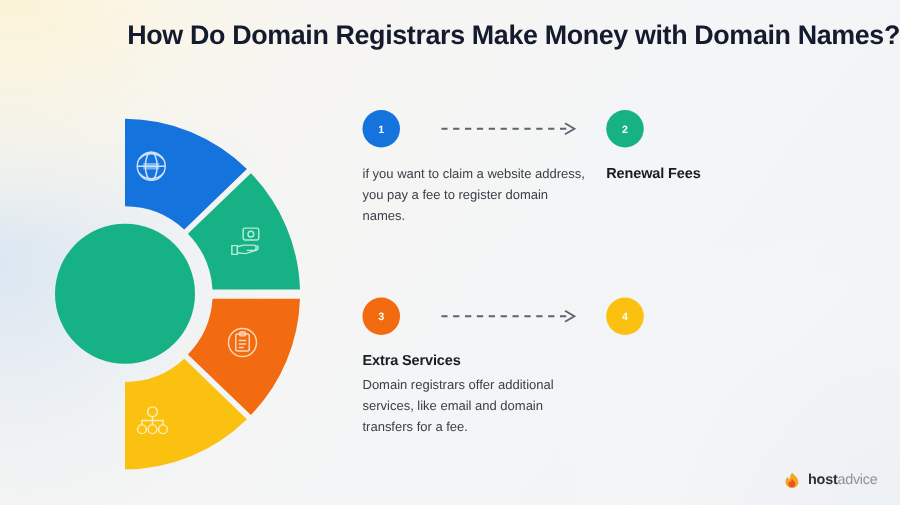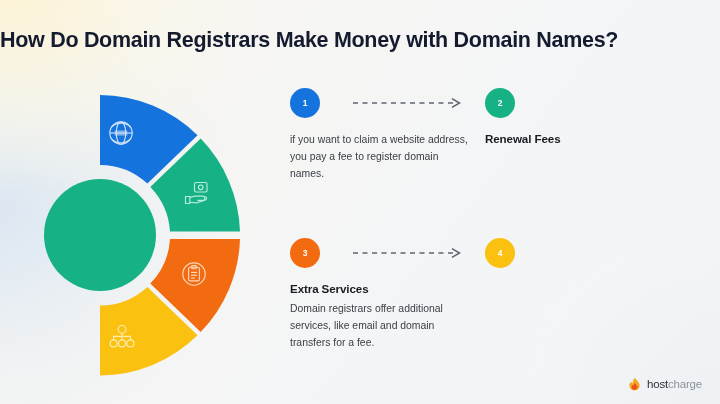--- a/index.html
+++ b/index.html
@@ -16,22 +16,22 @@
     background:
       radial-gradient(ellipse 320px 260px at 2% 0%, rgba(252,243,214,0.95) 0%, rgba(250,246,232,0.55) 45%, rgba(246,247,247,0) 75%),
       radial-gradient(ellipse 300px 300px at 0% 52%, rgba(214,228,242,0.85) 0%, rgba(229,237,245,0.4) 48%, rgba(246,247,247,0) 78%),
       radial-gradient(ellipse 340px 300px at 100% 100%, rgba(238,241,244,0.9) 0%, rgba(245,246,248,0.4) 55%, rgba(247,247,247,0) 85%),
       linear-gradient(128deg, #fbf7ec 0%, #f6f5f2 26%, #f4f5f6 55%, #f2f4f6 78%, #eff1f3 100%);
   }
 
   
   .title {
     position:absolute;
-    left:0; right:0; top:28px;
-    text-align:left;
+    left:0; right:0; top:16px;
+    text-align:right;
     font-size:21.5px;
     font-weight:bold;
     letter-spacing:-0.3px;
     color:#151b2e;
     white-space:nowrap;
   }
 
   
   .donut-wrap {
     position:absolute;
@@ -96,21 +96,21 @@
     display:flex;
     align-items:center;
     gap:5px;
   }
   .logo-mark { display:block; }
   .logo-text {
     font-size:11.5px;
     letter-spacing:-0.2px;
     line-height:1;
   }
-  .logo-host { font-weight:normal; color:#2b2f36; }
+  .logo-host { font-weight:bold; color:#2b2f36; }
   .logo-advice { font-weight:normal; color:#8d939c; }
 </style>
 </head>
 <body>
 
 <div id="page">
 
   <div class="title">How Do Domain Registrars Make Money with Domain Names?</div>
 
   <div class="donut-wrap">
@@ -233,17 +233,17 @@
       <path d="M7.7 1.1 C 5.4 3.3 6.6 4.9 5.4 6.4 C 4.6 5.9 4.4 5.1 4.4 4.4
                C 2.6 6.0 1.9 8.0 2.6 10.0 C 3.3 12.1 5.3 13.4 7.6 13.4
                C 10.2 13.4 12.2 11.8 12.6 9.5 C 13.1 6.6 11.0 4.5 9.9 3.4
                C 9.1 2.6 8.3 1.8 7.7 1.1 Z" fill="#f5a623"></path>
       <path d="M7.6 5.9 C 6.4 7.2 7.0 8.1 6.4 8.9 C 5.9 8.6 5.8 8.2 5.8 7.8
                C 4.9 8.7 4.5 9.8 4.9 10.9 C 5.3 12.1 6.4 12.8 7.6 12.8
                C 9.0 12.8 10.1 11.9 10.3 10.6 C 10.5 9.0 9.4 7.9 8.8 7.3
                C 8.3 6.9 7.9 6.4 7.6 5.9 Z" fill="#e8541f"></path>
     </svg>
     <span class="logo-text">
-      <span class="logo-host">host</span><span class="logo-advice">charge</span>
+      <span class="logo-host">host</span><span class="logo-advice">advice</span>
     </span>
   </div>
 
 </div>
 
 </body></html>

